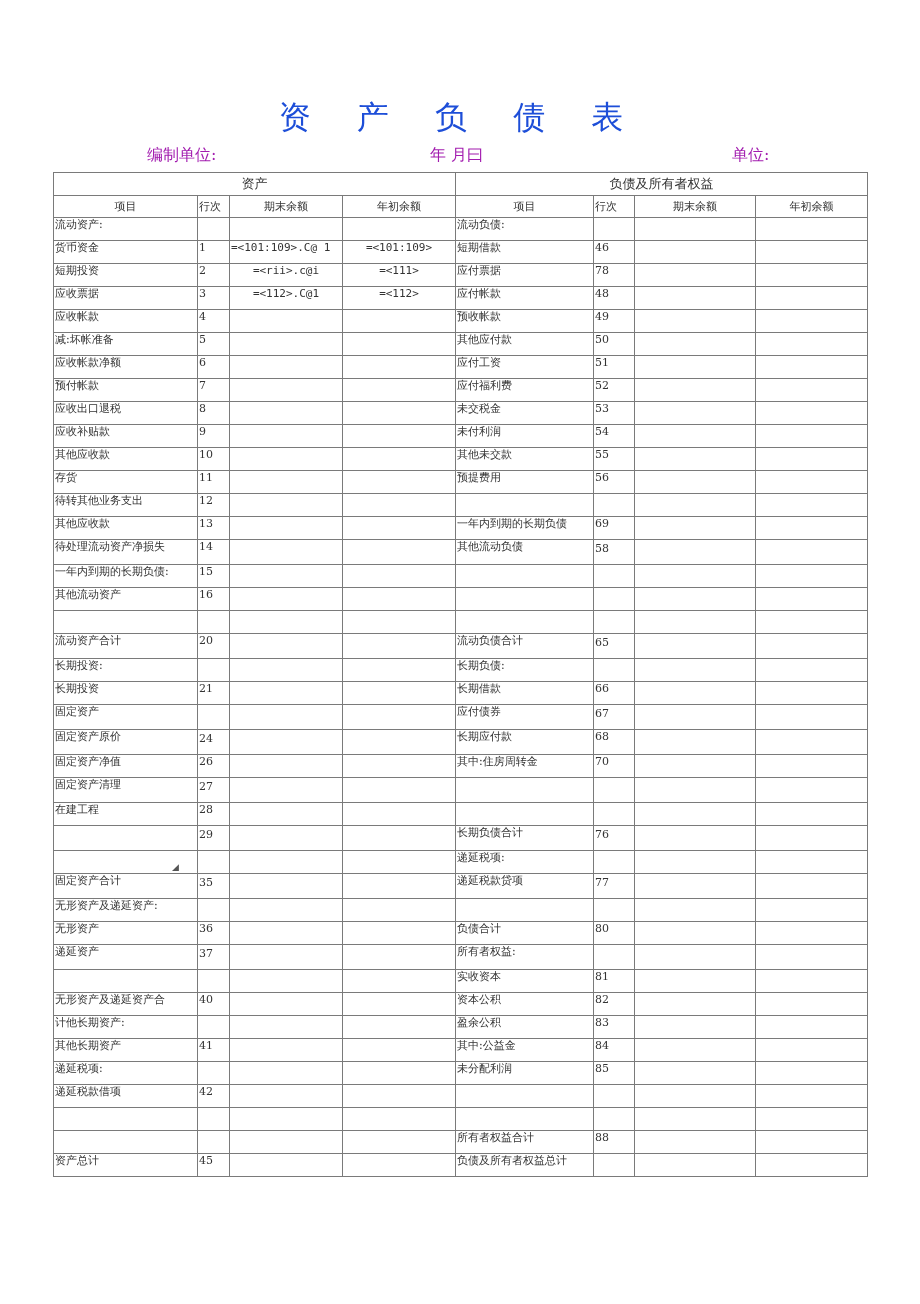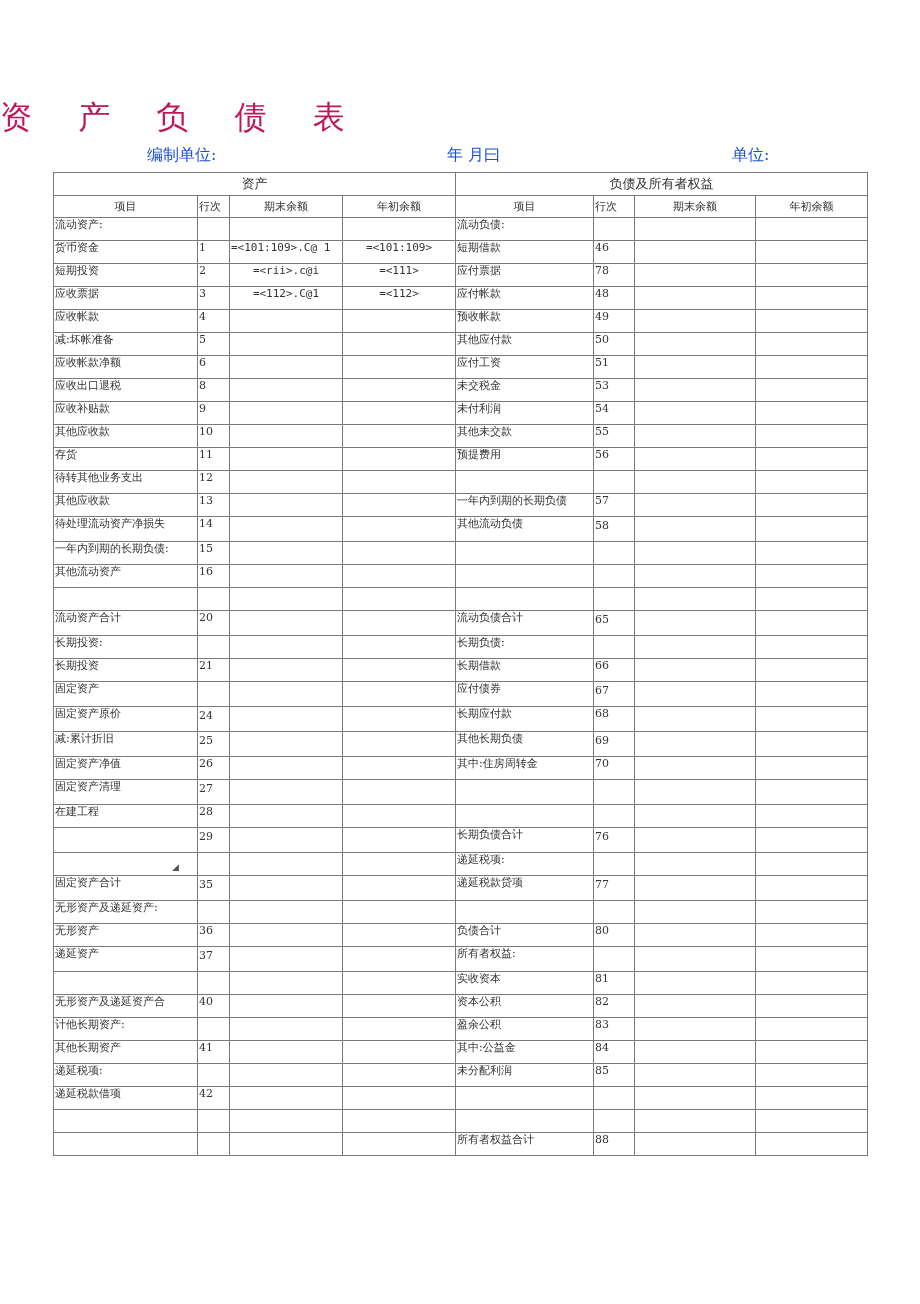--- a/index.html
+++ b/index.html
@@ -1,22 +1,22 @@
 <!DOCTYPE html>
 <html><head>
 <meta charset="utf-8">
 <style>
   html, body { margin:0; padding:0; background:#ffffff; }
   body { width:920px; height:1304px; position:relative; overflow:hidden;
          font-family: "DejaVu Serif", "Liberation Serif", serif; color:#222; }
-  .title { position:absolute; left:0; width:920px; top:96px; text-align:left;
-           font-size:32px; letter-spacing:18px; color:#be185d; }
-  .meta { position:absolute; top:145px; font-size:16px; color:#1d4ed8; }
+  .title { position:absolute; left:0; width:920px; top:96px; text-align:center;
+           font-size:32px; letter-spacing:18px; color:#1d4ed8; }
+  .meta { position:absolute; top:145px; font-size:16px; color:#a21caf; }
   .meta.org { left:147px; }
-  .meta.date { left:447px; }
+  .meta.date { left:430px; }
   .meta.unit { left:732px; }
   table.sheet { position:absolute; left:53px; top:172px; border-collapse:collapse;
                 table-layout:fixed; width:814px; }
   table.sheet td { border:1px solid #7a7a7a; padding:0 1px; font-size:11px; color:#333;
                    overflow:hidden; white-space:nowrap; }
   tr.h1 td { height:22px; text-align:center; font-size:13px; vertical-align:middle; }
   tr.h2 td { height:21px; text-align:center; font-size:11px; vertical-align:middle; }
   tr.r td { height:22px; vertical-align:top; line-height:14px; }
   td.item { text-align:left; padding-left:1px; padding-top:2px; }
   td.no { font-size:12px; padding-top:7px; }
@@ -124,20 +124,30 @@
         <td class="item">应收帐款净额</td>
         <td class="no">6</td>
         <td class="val"></td>
         <td class="val"></td>
         <td class="item">应付工资</td>
         <td class="no">51</td>
         <td class="val sep"></td>
         <td class="val"></td>
       </tr>
       <tr class="r">
+        <td class="item">预付帐款</td>
+        <td class="no">7</td>
+        <td class="val"></td>
+        <td class="val"></td>
+        <td class="item">应付福利费</td>
+        <td class="no">52</td>
+        <td class="val sep"></td>
+        <td class="val"></td>
+      </tr>
+      <tr class="r">
         <td class="item">应收出口退税</td>
         <td class="no">8</td>
         <td class="val"></td>
         <td class="val"></td>
         <td class="item">未交税金</td>
         <td class="no">53</td>
         <td class="val sep"></td>
         <td class="val"></td>
       </tr>
       <tr class="r">
@@ -179,21 +189,21 @@
         <td class="no"></td>
         <td class="val sep"></td>
         <td class="val"></td>
       </tr>
       <tr class="r">
         <td class="item">其他应收款</td>
         <td class="no">13</td>
         <td class="val"></td>
         <td class="val"></td>
         <td class="item">一年内到期的长期负债</td>
-        <td class="no">57</td>
+        <td class="no">69</td>
         <td class="val sep"></td>
         <td class="val"></td>
       </tr>
       <tr class="r">
         <td class="item">待处理流动资产净损失</td>
         <td class="no">14</td>
         <td class="val"></td>
         <td class="val"></td>
         <td class="item">其他流动负债</td>
         <td class="no hi">58</td>
@@ -274,30 +284,20 @@
         <td class="item">固定资产原价</td>
         <td class="no hi">24</td>
         <td class="val"></td>
         <td class="val"></td>
         <td class="item">长期应付款</td>
         <td class="no">68</td>
         <td class="val sep"></td>
         <td class="val"></td>
       </tr>
       <tr class="r">
-        <td class="item">减:累计折旧</td>
-        <td class="no hi">25</td>
-        <td class="val"></td>
-        <td class="val"></td>
-        <td class="item">其他长期负债</td>
-        <td class="no hi">69</td>
-        <td class="val sep"></td>
-        <td class="val"></td>
-      </tr>
-      <tr class="r">
         <td class="item">固定资产净值</td>
         <td class="no">26</td>
         <td class="val"></td>
         <td class="val"></td>
         <td class="item">其中:住房周转金</td>
         <td class="no">70</td>
         <td class="val sep"></td>
         <td class="val"></td>
       </tr>
       <tr class="r">
@@ -450,19 +450,29 @@
         <td class="val sep"></td>
         <td class="val"></td>
       </tr>
       <tr class="r">
         <td class="item"></td>
         <td class="no"></td>
         <td class="val"></td>
         <td class="val"></td>
         <td class="item">所有者权益合计</td>
         <td class="no">88</td>
+        <td class="val sep"></td>
+        <td class="val"></td>
+      </tr>
+      <tr class="r">
+        <td class="item">资产总计</td>
+        <td class="no">45</td>
+        <td class="val"></td>
+        <td class="val"></td>
+        <td class="item">负债及所有者权益总计</td>
+        <td class="no"></td>
         <td class="val sep"></td>
         <td class="val"></td>
       </tr>
     </tbody>
 </table>
 
 <div class="mark">◢</div>
 
 </body></html>

